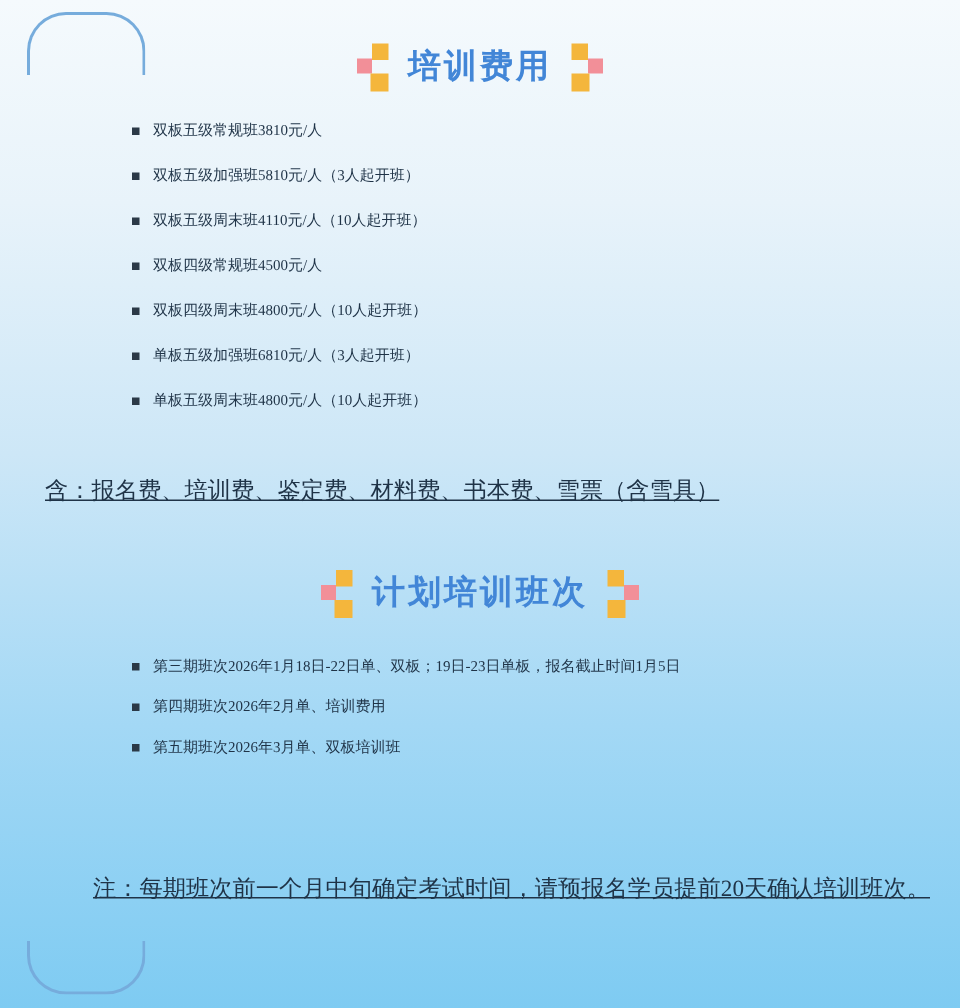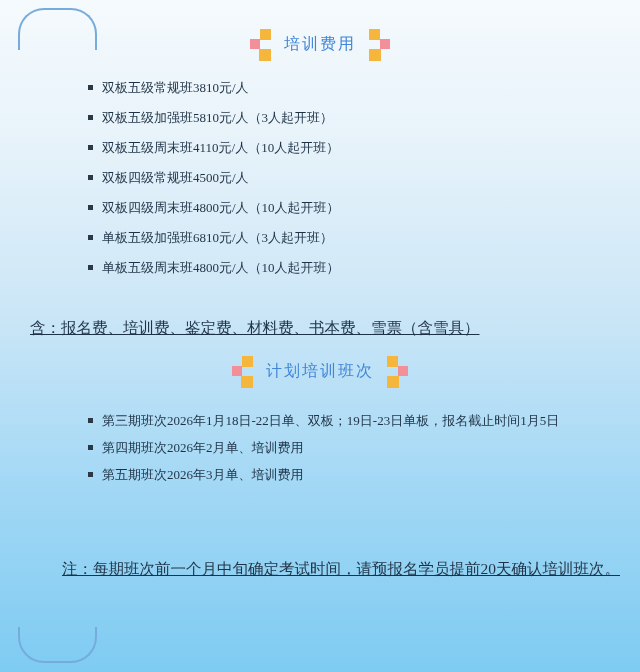--- a/index.html
+++ b/index.html
@@ -12,35 +12,35 @@
     color:#1f3347;
   }
   
   .bracket { position:absolute; left:18px; width:79px; border:2px solid #76acdc; box-sizing:border-box; }
   .bracket.top { top:8px; height:42px; border-bottom:none; border-radius:26px 26px 0 0; }
   .bracket.bottom { bottom:9px; height:36px; border-top:none; border-radius:0 0 26px 26px; }
 
   
   .section-header { display:flex; align-items:center; justify-content:center; gap:13px; height:32px; }
   .section-header.first { margin-top:28px; }
-  .section-header.second { margin-top:16px; }
+  .section-header.second { margin-top:40px; }
   .section-title {
     font-family:"Liberation Sans","DejaVu Sans",sans-serif;
-    font-weight:normal; font-size:16px; letter-spacing:2px; color:#4286d7;
+    font-weight:bold; font-size:22px; letter-spacing:2px; color:#4286d7;
   }
   
   .decor { position:relative; width:21px; height:31px; flex:0 0 auto; }
   .decor .sq-top { position:absolute; right:0; top:0; width:11px; height:11px; background:#f4b63c; }
   .decor .sq-mid { position:absolute; left:0; top:10px; width:10px; height:10px; background:#f28f98; }
   .decor .sq-bot { position:absolute; right:0; top:20px; width:12px; height:12px; background:#f4b63c; }
   .decor.right { transform:scaleX(-1); }
 
   
   ul { list-style:none; margin:0; padding:0 20px 0 88px; }
-  li { display:flex; align-items:flex-start; font-size:13px; }
+  li { display:flex; align-items:flex-start; font-size:10px; }
   .fee-list { margin-top:17px; }
   .fee-list li { line-height:21px; margin-bottom:9px; }
   .schedule-list { margin-top:20px; }
   .schedule-list li { line-height:27px; margin-bottom:0; }
   .bullet { flex:0 0 auto; width:5px; height:5px; background:#2b3947; margin:8px 9px 0 0; }
   .schedule-list .bullet { margin-top:11px; }
   .li-text { display:inline-block; }
   .schedule-list .li-text { max-width:478px; }
 
   
@@ -121,19 +121,19 @@
     <li>
         <span class="bullet"></span>
         <span class="li-text">第三期班次2026年1月18日-22日单、双板；19日-23日单板，报名截止时间1月5日</span>
       </li>
     <li>
         <span class="bullet"></span>
         <span class="li-text">第四期班次2026年2月单、培训费用</span>
       </li>
     <li>
         <span class="bullet"></span>
-        <span class="li-text">第五期班次2026年3月单、培训费用</span>
+        <span class="li-text">第五期班次2026年3月单、双板培训班</span>
       </li>
   </ul>
 
   <p class="footnote note">注：每期班次前一个月中旬确定考试时间，请预报名学员提前20天确认培训班次。</p>
 
 </div>
 
 </body></html>

